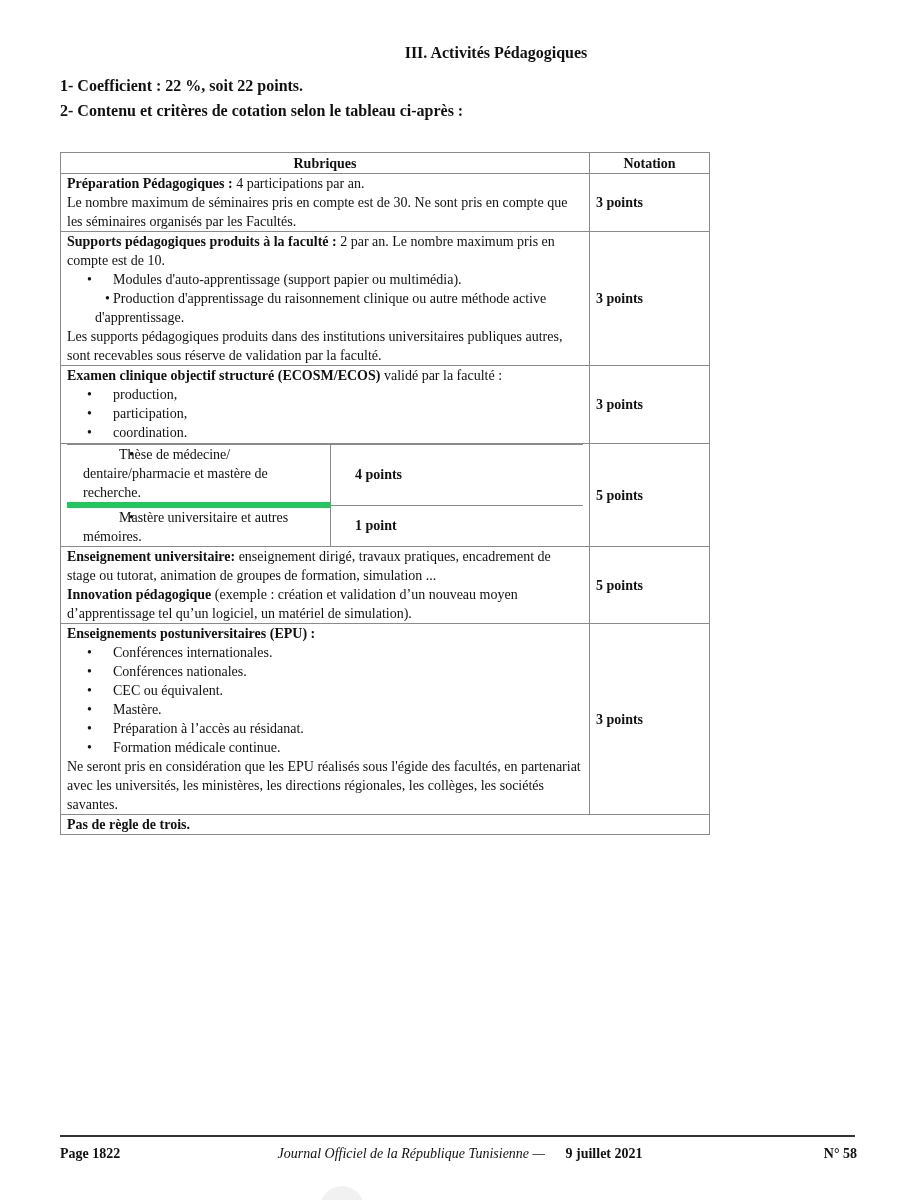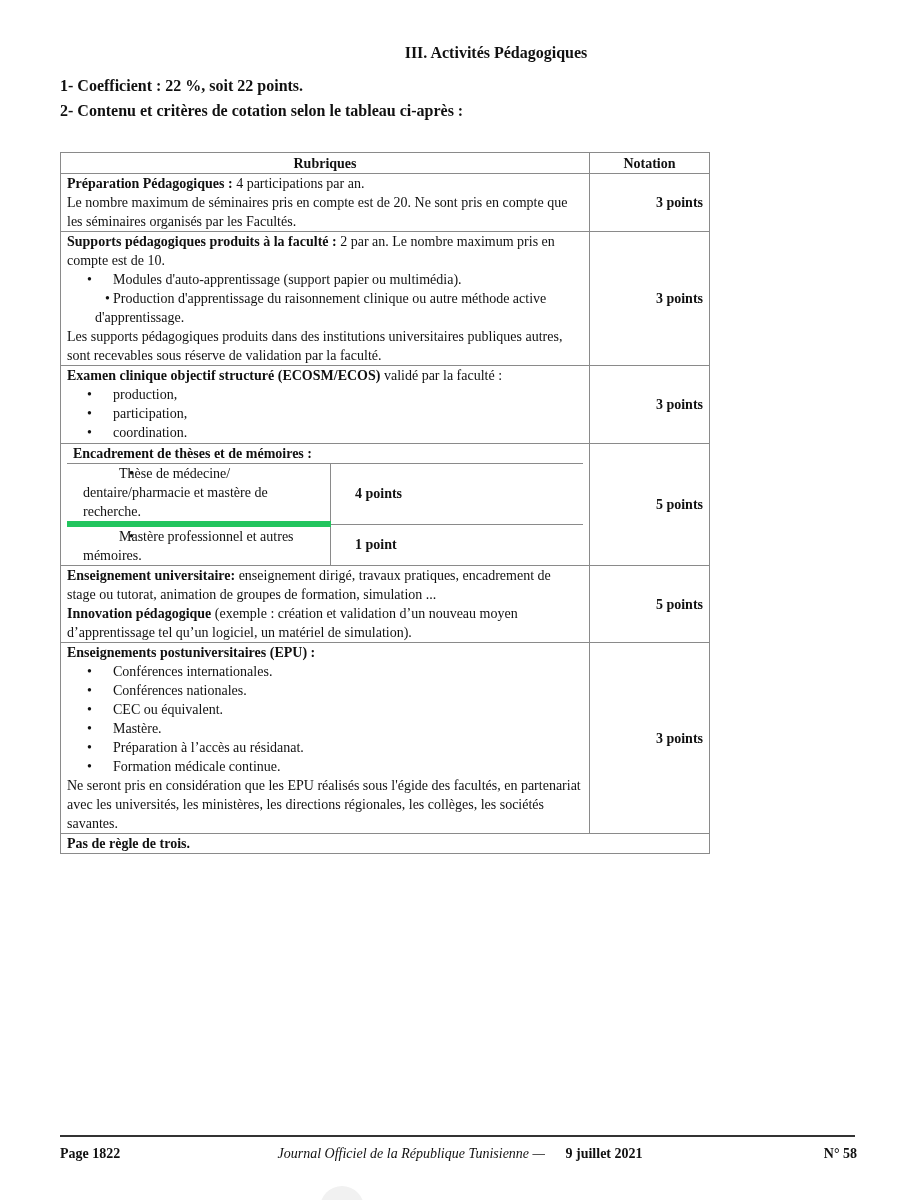--- a/index.html
+++ b/index.html
@@ -7,21 +7,21 @@
          font-family:"Liberation Serif", "DejaVu Serif", serif; color:#111; }
   .title { position:absolute; top:44px; left:0; width:920px; text-align:center;
            font-weight:bold; font-size:16px;padding-left:36px; }
   .sub { position:absolute; left:60px; font-weight:bold; font-size:16px; }
   .sub1 { top:77px; } .sub2 { top:102px; }
   table.grid { position:absolute; left:60px; top:152px; width:650px;
                border-collapse:collapse; font-size:14px; line-height:19px; }
   table.grid td, table.grid th { border:1px solid #8a8a8a; vertical-align:top; padding:0 6px; }
   table.grid th { font-weight:bold; text-align:center; padding-top:1px; }
   .col-rub { width:516px; }
-  .nota { text-align:right; vertical-align:middle !important; font-weight:bold; }
+  .nota { text-align:left; vertical-align:middle !important; font-weight:bold; }
   b { font-weight:bold; }
   ul.b { margin:0; padding:0 0 0 0; list-style:none; }
   ul.b li { position:relative; padding-left:46px; }
   ul.b li:before { content:"•"; position:absolute; left:20px; }
   table.inner { border-collapse:collapse; width:100%; }
   table.inner td { border:1px solid #8a8a8a; }
   .sub-row td { padding:0; }
   .footer-line { position:absolute; left:60px; top:1135px; width:795px; height:2px; background:#333; }
   .foot { position:absolute; top:1146px; font-size:14px; }
   .foot-left { left:60px; font-weight:bold; }
@@ -40,21 +40,21 @@
 <table class="grid">
   <tbody>
       <tr>
     <th class="col-rub">Rubriques</th>
     <th>Notation</th>
   </tr>
 
   <tr>
     <td>
       <b>Préparation Pédagogiques :</b><span> 4 participations par an.</span><br>
-      <span>Le nombre maximum de séminaires pris en compte est de 20. Ne sont pris en compte que les séminaires organisés par les Facultés.</span>
+      <span>Le nombre maximum de séminaires pris en compte est de 30. Ne sont pris en compte que les séminaires organisés par les Facultés.</span>
     </td>
     <td class="nota">3 points</td>
   </tr>
 
   <tr>
     <td>
       <b>Supports pédagogiques produits à la faculté :</b><span> 2 par an. Le nombre maximum pris en compte est de 10.</span>
       <ul class="b">
         <li>Modules d'auto-apprentissage (support papier ou multimédia).</li>
         <li style="padding-left:28px;text-indent:18px;">Production d'apprentissage du raisonnement clinique ou autre méthode active d'apprentissage.</li>
@@ -71,35 +71,34 @@
         <li>production,</li>
         <li>participation,</li>
         <li>coordination.</li>
       </ul>
     </td>
     <td class="nota">3 points</td>
   </tr>
 
   <tr>
     <td class="sub-row">
-      <div style="padding:0 6px;"><b>Encadrement de thèses et de mémoires :</b></div>
       <table class="inner">
         <tbody>
               <tr style="height:53px;">
           <td style="width:251px;border-left:none;border-bottom:6px solid #22c55e;padding:0 6px;vertical-align:top;">
             <ul class="b">
               <li style="padding-left:10px;text-indent:36px;">Thèse de médecine/ dentaire/pharmacie et mastère de recherche.</li>
             </ul>
           </td>
           <td style="border-right:none;padding:0 0 0 24px;vertical-align:middle;font-weight:bold;">4 points</td>
         </tr>
         <tr style="height:38px;">
           <td style="border-left:none;border-bottom:none;padding:0 6px;vertical-align:top;">
             <ul class="b">
-              <li style="padding-left:10px;text-indent:36px;">Mastère professionnel et autres mémoires.</li>
+              <li style="padding-left:10px;text-indent:36px;">Mastère universitaire et autres mémoires.</li>
             </ul>
           </td>
           <td style="border-right:none;border-bottom:none;padding:0 0 0 24px;vertical-align:middle;font-weight:bold;">1 point</td>
         </tr>
       </tbody>
           </table>
     </td>
     <td class="nota">5 points</td>
   </tr>
 

